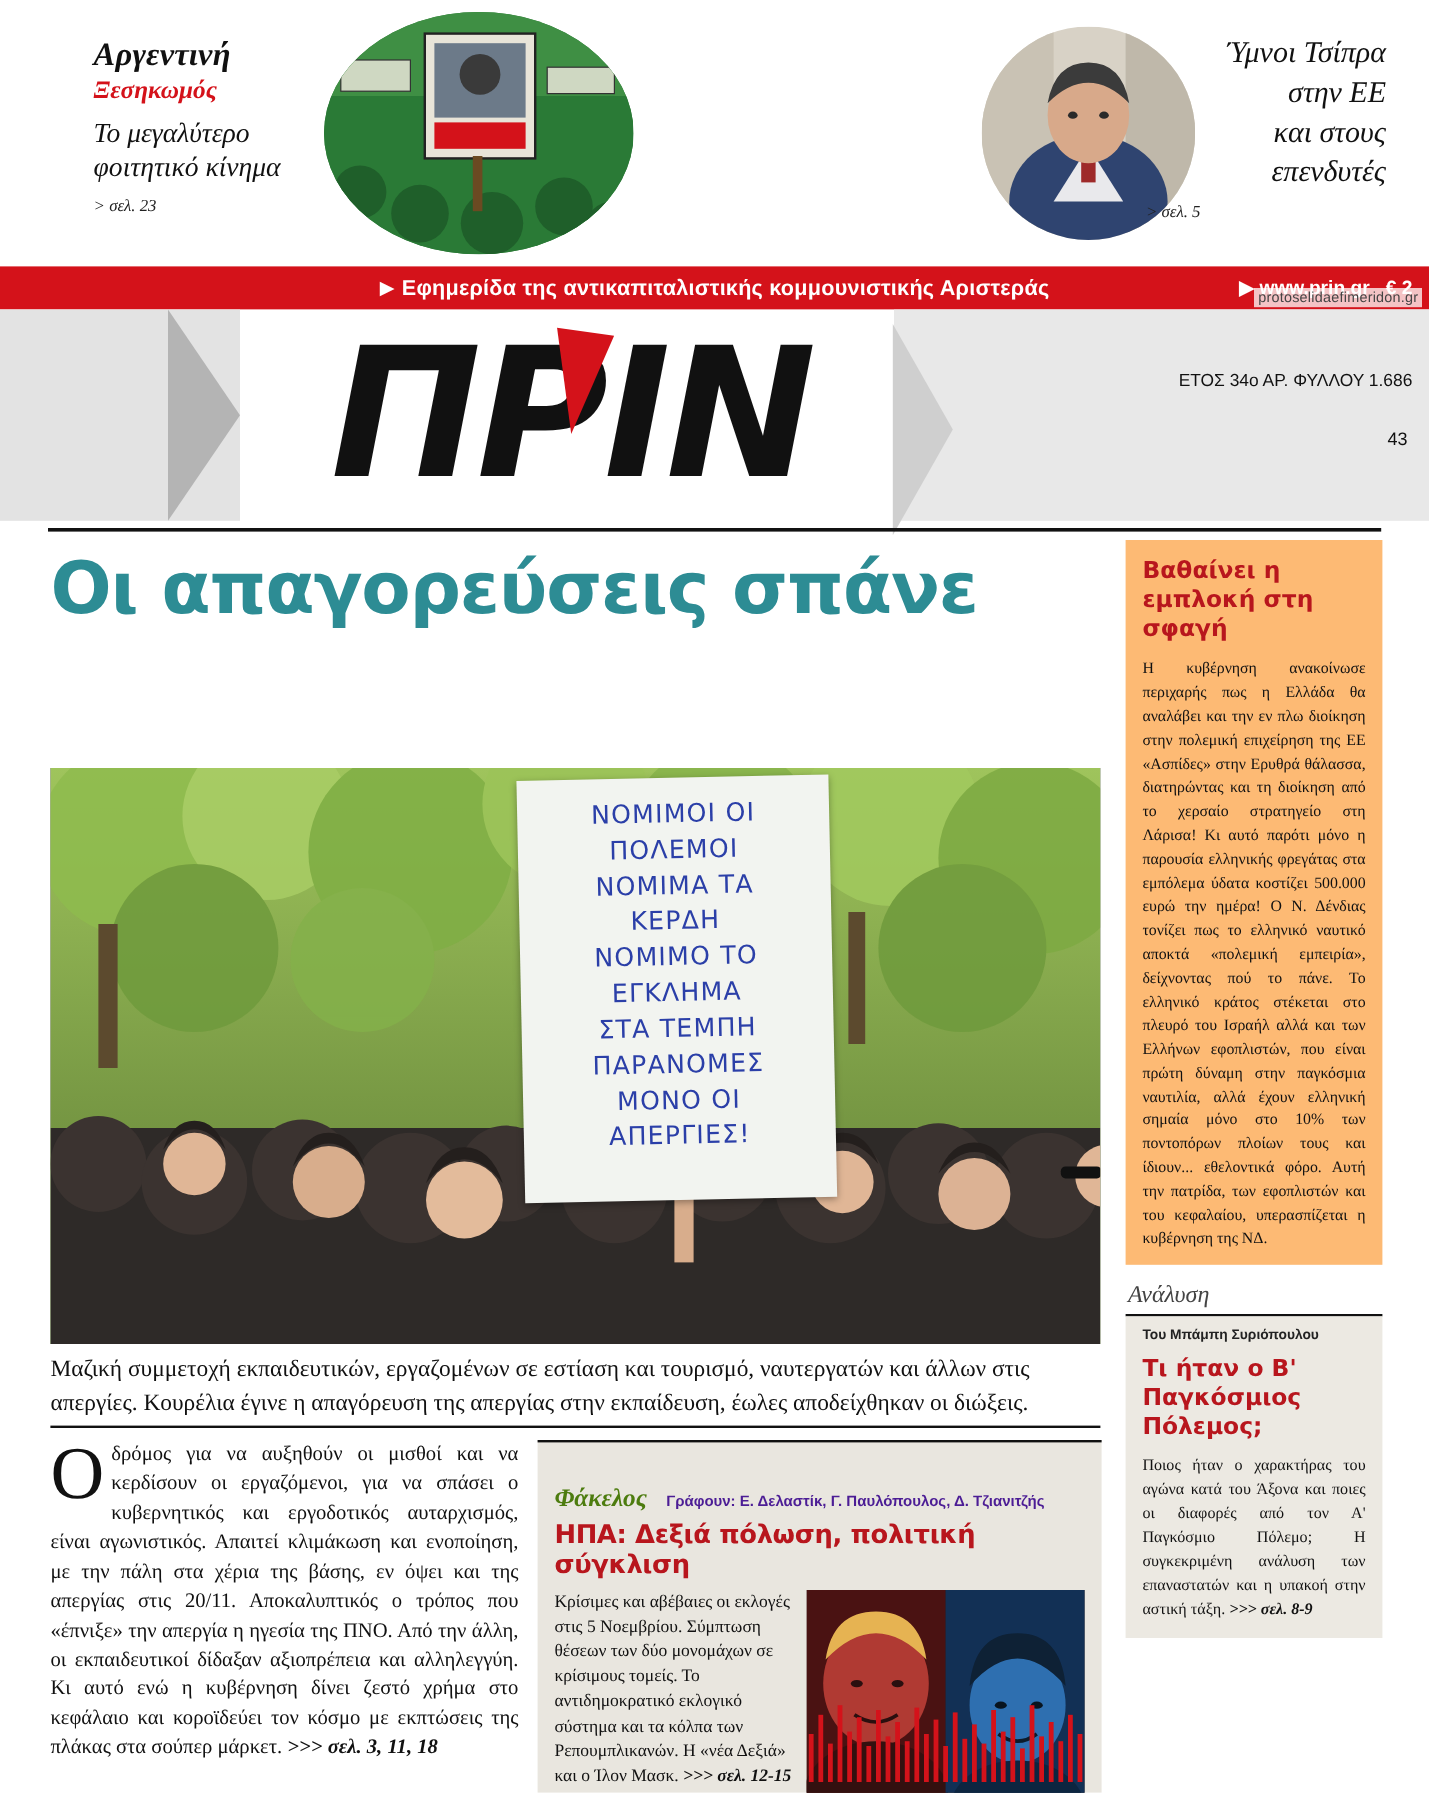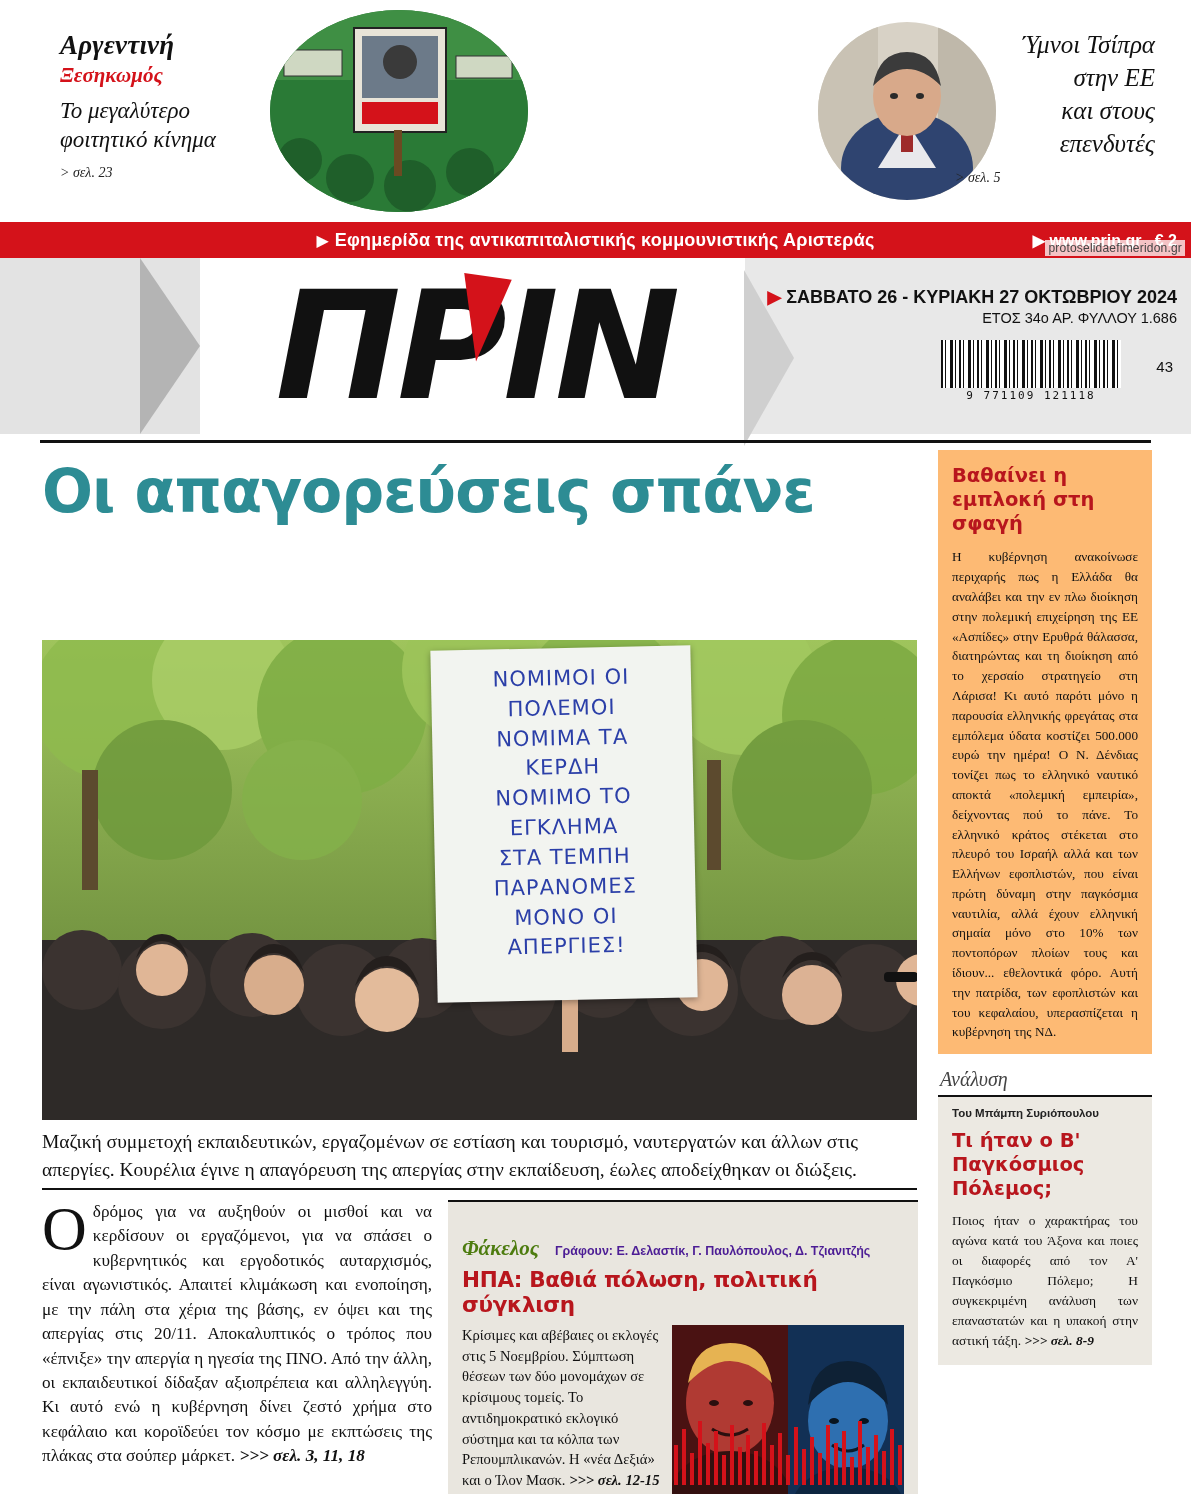--- a/index.html
+++ b/index.html
@@ -14,21 +14,21 @@
   }
 
   .page { position: relative; width: 1191px; height: 1494px; background:#fff; }
 
   
   .teasers {
     position: absolute; left: 0; top: 0; width: 1191px; height: 222px;
     display: flex; align-items: stretch;
   }
   .teaser { position: relative; }
-  .t1 { width: 270px; padding: 30px 12px 0 60px; }
+  .t1 { width: 270px; padding: 30px 12px 0 78px; }
   .t1 .kicker { font-family:"Liberation Serif", serif; font-weight:bold; font-style:italic; font-size:27px; letter-spacing:.2px;}
   .t1 .kicker2 { font-family:"Liberation Serif", serif; font-weight:bold; font-style:italic; font-size:21px; color:#d4121a; margin-top:2px;}
   .t1 .lead { font-family:"Liberation Serif", serif; font-style:italic; font-size:23px; line-height:1.28; margin-top:8px; }
   .t1 .more, .t3 .more { font-family:"Liberation Serif", serif; font-style:italic; font-size:14px; margin-top:10px; color:#222;}
 
   .photoA {
     position:absolute; left:270px; top:10px; width:258px; height:202px;
     border-radius:50%; overflow:hidden;
   }
   .photoB {
@@ -266,29 +266,21 @@
   <div class="watermark">protoselidaefimeridon.gr</div>
 
   <div class="masthead">
     <div class="mh-grey-left"></div>
     <div class="mh-grey-right"></div>
     <div class="logo">
       <span>ΠΡΙΝ</span>
       <span class="flag"></span>
       <span class="wedge"></span>
     </div>
-    <div class="dateline">
-      <span class="sq">▶</span>
-      <span>ΣΑΒΒΑΤΟ 26 - ΚΥΡΙΑΚΗ 27 ΟΚΤΩΒΡΙΟΥ 2024</span>
-    </div>
     <div class="issue">ΕΤΟΣ 34ο ΑΡ. ΦΥΛΛΟΥ 1.686</div>
-    <div class="barcode">
-      <div class="bars"></div>
-      <div class="num">9  771109  121118</div>
-    </div>
     <div class="barnum43">43</div>
   </div>
 
   <div class="rule-top"></div>
 
   <div class="headline">
     <div>Οι απαγορεύσεις σπάνε</div>
   </div>
 
   <div class="mainphoto">
@@ -372,21 +364,21 @@
   <div class="leadcol">
     <span class="dropcap">Ο</span><span>δρόμος για να αυξηθούν οι μισθοί και να κερδίσουν οι εργαζόμενοι, για να σπάσει ο κυβερνητικός και εργοδοτικός αυταρχισμός, είναι αγωνιστικός. Απαιτεί κλιμάκωση και ενοποίηση, με την πάλη στα χέρια της βάσης, εν όψει και της απεργίας στις 20/11. Αποκαλυπτικός ο τρόπος που «έπνιξε» την απεργία η ηγεσία της ΠΝΟ. Από την άλλη, οι εκπαιδευτικοί δίδαξαν αξιοπρέπεια και αλληλεγγύη. Κι αυτό ενώ η κυβέρνηση δίνει ζεστό χρήμα στο κεφάλαιο και κοροϊδεύει τον κόσμο με εκπτώσεις της πλάκας στα σούπερ μάρκετ.</span>
     <span class="ref">&gt;&gt;&gt; σελ. 3, 11, 18</span>
   </div>
 
   <div class="fakelos">
     <div class="fk-head">
       <span class="lbl">Φάκελος</span>
       <span class="by">Γράφουν: Ε. Δελαστίκ, Γ. Παυλόπουλος, Δ. Τζιανιτζής</span>
     </div>
-    <div class="fk-title">ΗΠΑ: Βαθιά πόλωση, πολιτική σύγκλιση</div>
+    <div class="fk-title">ΗΠΑ: Δεξιά πόλωση, πολιτική σύγκλιση</div>
     <div class="fk-body">
       <div class="fk-text">
         <span>Κρίσιμες και αβέβαιες οι εκλογές στις 5 Νοεμβρίου. Σύμπτωση θέσεων των δύο μονομάχων σε κρίσιμους τομείς. Το αντιδημοκρατικό εκλογικό σύστημα και τα κόλπα των Ρεπουμπλικανών. Η «νέα Δεξιά» και ο Ίλον Μασκ.</span>
         <span class="ref">&gt;&gt;&gt; σελ. 12-15</span>
       </div>
       <div class="fk-photo">
         <svg viewBox="0 0 232 196" width="232" height="196">
           <rect width="232" height="196" fill="#2a1a1a"></rect>
 
           <rect x="0" y="0" width="116" height="196" fill="#4a1212"></rect>

